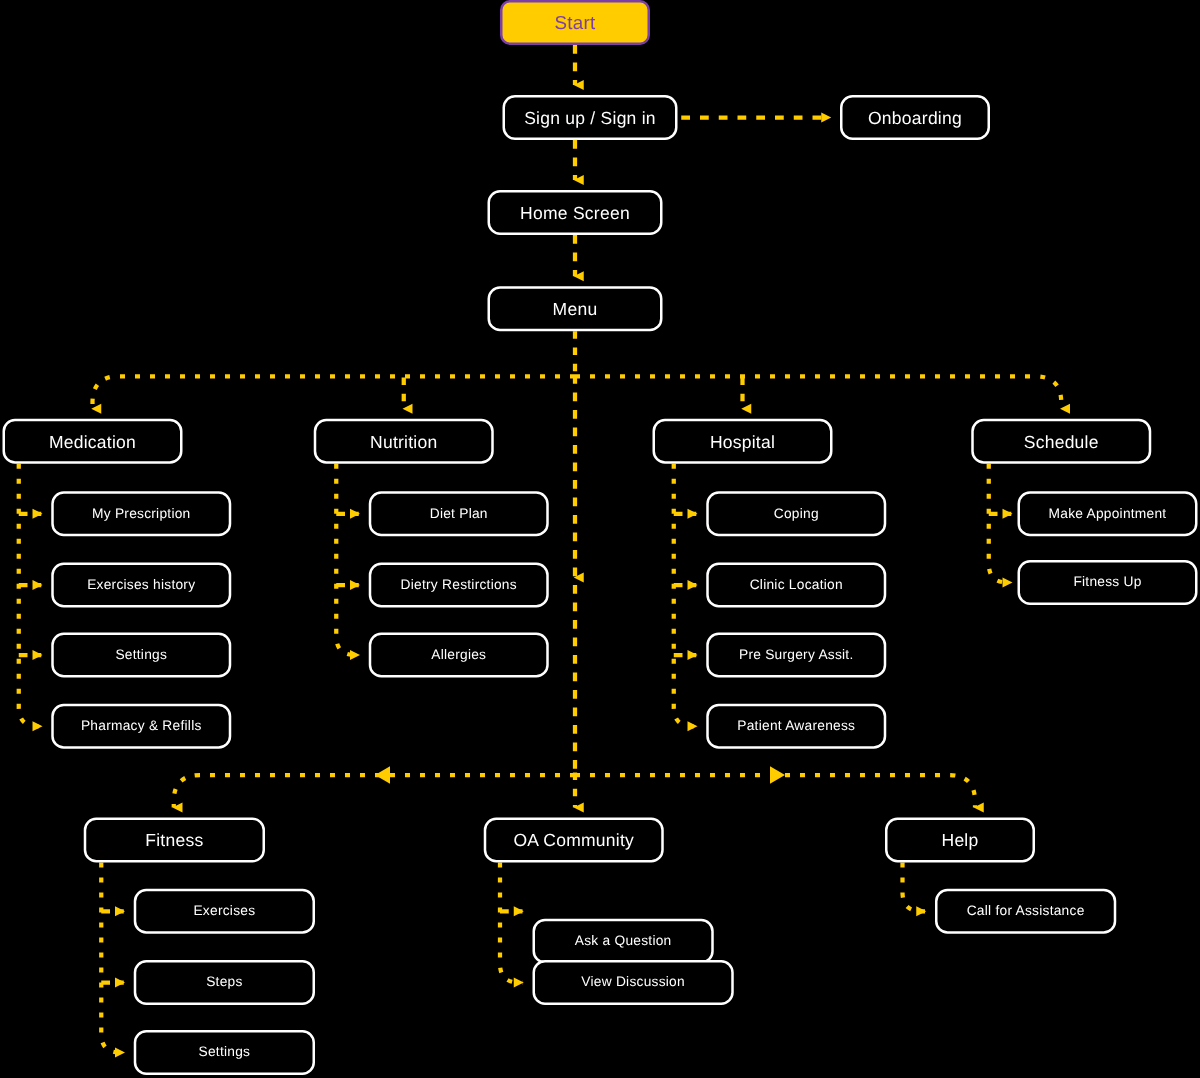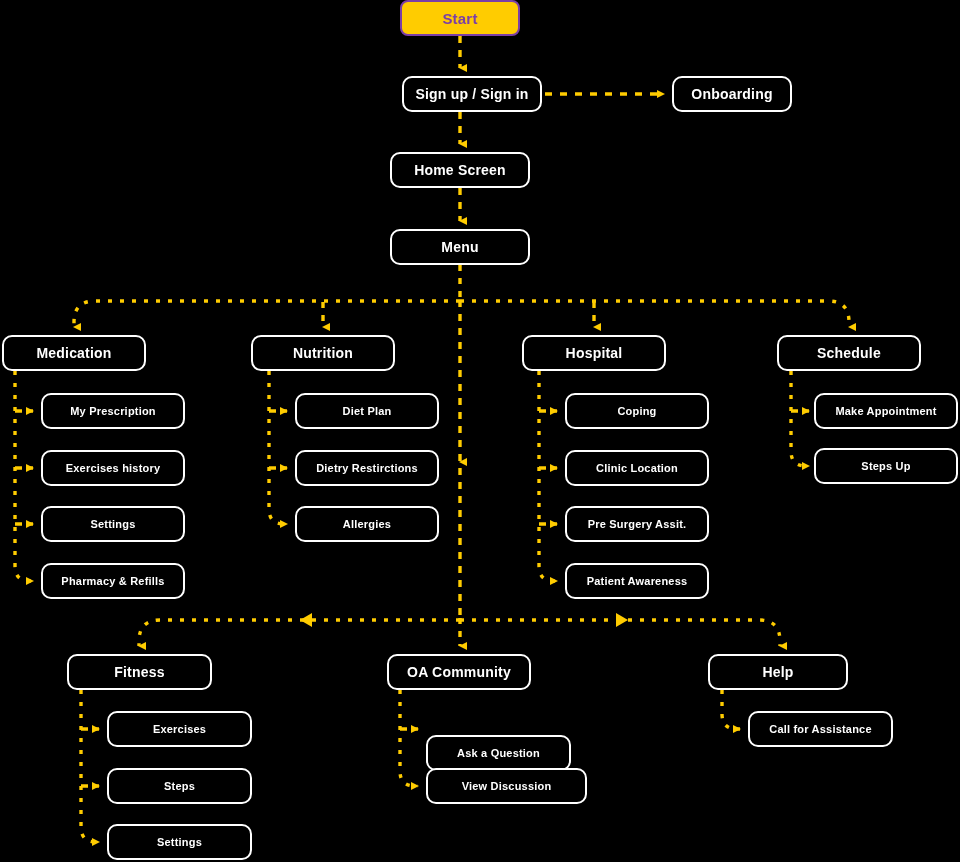--- a/index.html
+++ b/index.html
@@ -29,21 +29,21 @@
     position: absolute;
     box-sizing: border-box;
     display: flex;
     align-items: center;
     justify-content: center;
     border: 2px solid #ffffff;
     border-radius: 10px;
     background: #000000;
     color: #ffffff;
     font-size: 14px;
-    font-weight: bold;
+    font-weight: normal;
     letter-spacing: 0.2px;
     text-align: center;
     line-height: 1;
     white-space: nowrap;
     z-index: 2;
   }
   .node.start {
     background: #FFCC00;
     border-color: #7B3FA7;
     color: #7B3FA7;
@@ -189,21 +189,21 @@
     <div class="node leaf" style="left: 565px; top: 563px; width: 144px; height: 36px; text-align: right;">
       <span>Patient Awareness</span>
     </div>
     <div class="node lvl1" style="left: 777px; top: 335px; width: 144px; height: 36px;">
       <span>Schedule</span>
     </div>
     <div class="node leaf" style="left: 814px; top: 393px; width: 144px; height: 36px;">
       <span>Make Appointment</span>
     </div>
     <div class="node leaf" style="left: 814px; top: 448px; width: 144px; height: 36px;">
-      <span>Steps Up</span>
+      <span>Fitness Up</span>
     </div>
     <div class="node lvl1" style="left: 67px; top: 654px; width: 145px; height: 36px;">
       <span>Fitness</span>
     </div>
     <div class="node leaf" style="left: 107px; top: 711px; width: 145px; height: 36px;">
       <span>Exercises</span>
     </div>
     <div class="node leaf" style="left: 107px; top: 768px; width: 145px; height: 36px;">
       <span>Steps</span>
     </div>
@@ -212,19 +212,19 @@
     </div>
     <div class="node lvl1" style="left: 387px; top: 654px; width: 144px; height: 36px;">
       <span>OA Community</span>
     </div>
     <div class="node leaf" style="left: 426px; top: 711px; width: 145px; height: 36px; margin-top: 24px;">
       <span>Ask a Question</span>
     </div>
     <div class="node leaf" style="left: 426px; top: 768px; width: 161px; height: 36px;">
       <span>View Discussion</span>
     </div>
-    <div class="node lvl1" style="left: 708px; top: 654px; width: 140px; height: 36px;">
+    <div class="node lvl1" style="left: 708px; top: 654px; width: 120px; height: 36px;">
       <span>Help</span>
     </div>
     <div class="node leaf" style="left: 748px; top: 711px; width: 145px; height: 36px;">
       <span>Call for Assistance</span>
     </div>
   </div>
 
 </body></html>

